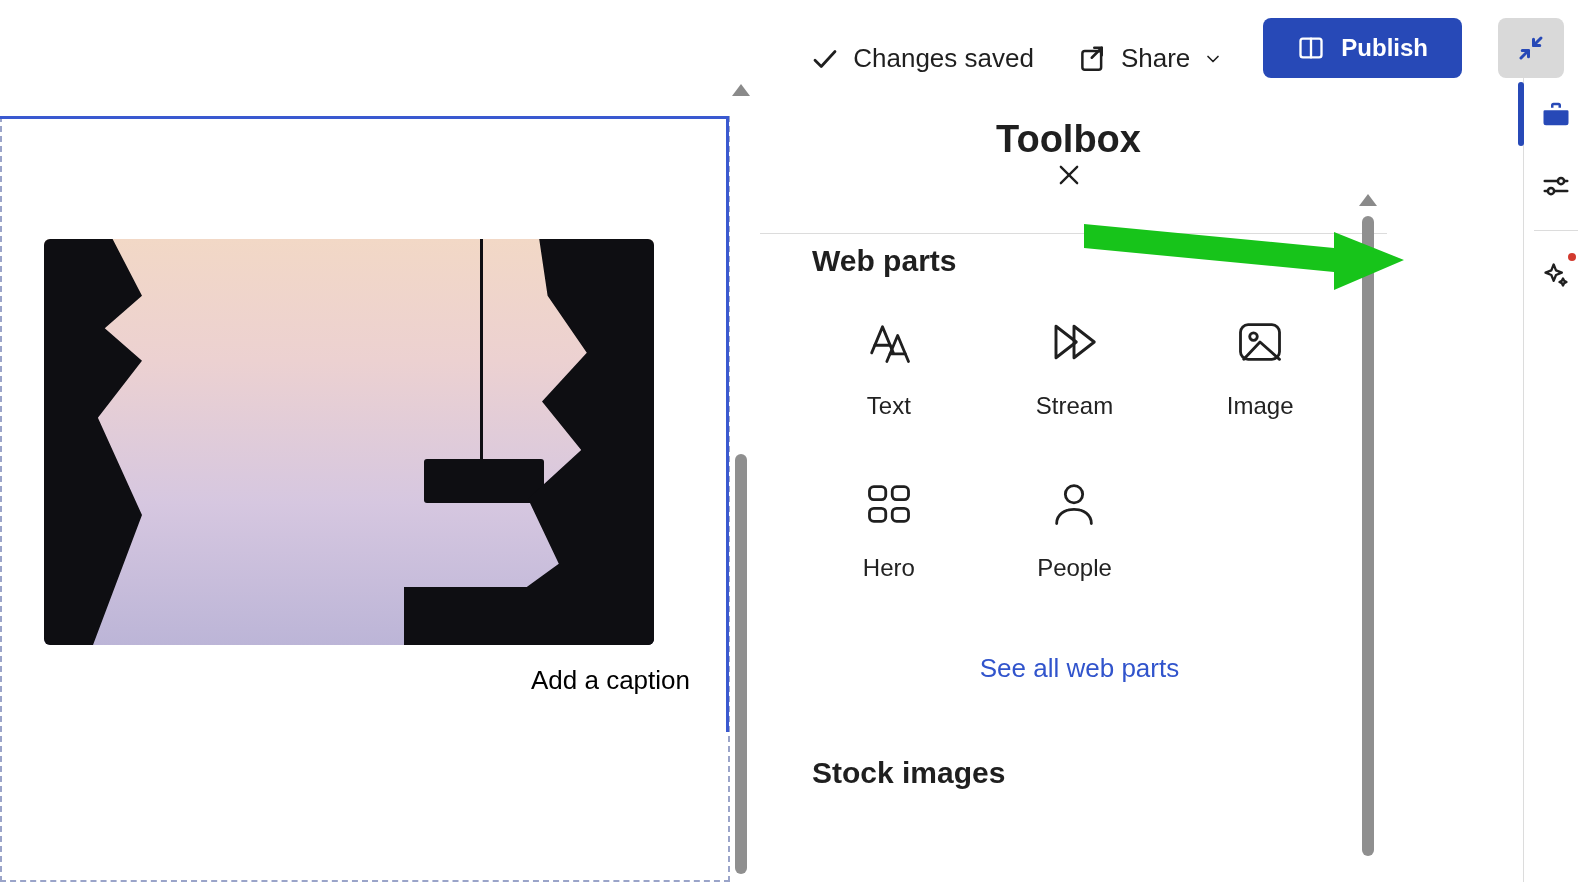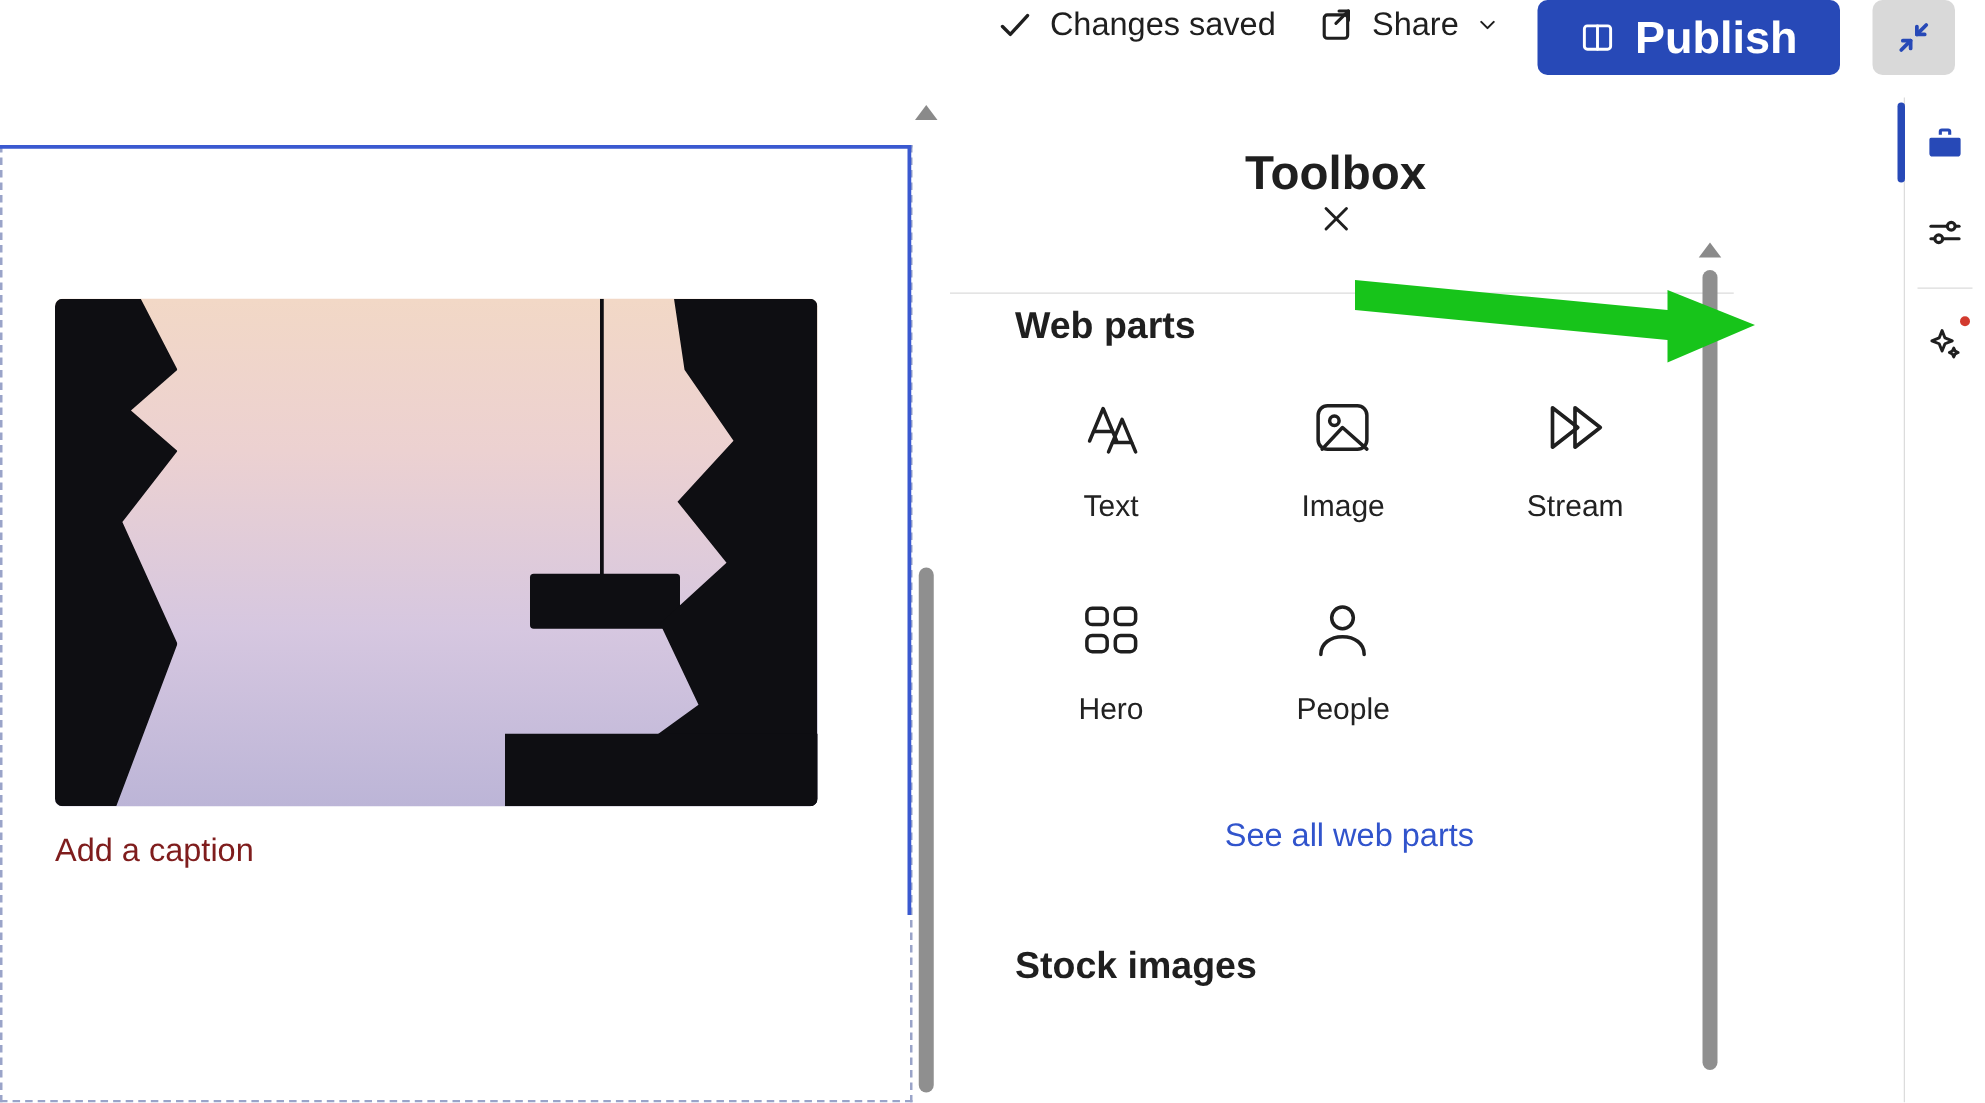--- a/index.html
+++ b/index.html
@@ -8,24 +8,24 @@
     --muted:#5a5a5a;
     --panel-bg:#ffffff;
     --border:#dcdcdc;
     --link:#3154cc;
     --btn-grey-bg:#d9d9d9;
   }
   html,body{margin:0;padding:0;height:100%;font-family:"Segoe UI",Arial,sans-serif;color:var(--text);background:#fff;}
   body{width:1588px;height:882px;overflow:hidden;position:relative;}
 
   
-  .cmdbar{position:absolute;top:0;left:0;right:0;height:78px;display:flex;align-items:flex-start;justify-content:flex-end;gap:26px;padding-right:24px;border-bottom:1px solid #fff;}
+  .cmdbar{position:absolute;top:0;left:0;right:0;height:78px;display:flex;align-items:flex-end;justify-content:flex-end;gap:36px;padding-right:24px;border-bottom:1px solid #fff;}
   .cmd-item{display:inline-flex;align-items:center;gap:13px;font-size:26px;color:var(--text);padding:4px 4px;cursor:pointer;}
   .cmd-item svg{stroke:var(--text);}
-  .btn-publish{background:var(--accent);color:#fff;border:none;border-radius:8px;height:60px;padding:0 34px;display:inline-flex;align-items:center;gap:16px;font-size:36px;font-weight:600;cursor:pointer;}
+  .btn-publish{background:var(--accent);color:#fff;border:none;border-radius:8px;height:60px;padding:0 34px;display:inline-flex;align-items:center;gap:16px;font-size:24px;font-weight:600;cursor:pointer;}
   .btn-collapse{width:66px;height:60px;border:none;border-radius:8px;background:var(--btn-grey-bg);display:inline-flex;align-items:center;justify-content:center;cursor:pointer;}
 
   
   .stage{position:absolute;left:0;top:78px;width:760px;bottom:0;}
   
   .section-outline{position:absolute;left:0;top:38px;width:726px;bottom:0;border:2px dashed #9aa4c9;}
   .wp-frame{position:absolute;left:0;top:38px;width:726px;height:auto;border:3px solid #3a59d0;border-left:none;border-bottom:none;padding-right:0;}
   .wp-inner{padding:120px 36px 36px 44px;}
 
   
@@ -34,21 +34,21 @@
   
   .t-left{left:0;top:0;width:98px;height:406px;clip-path:polygon(0 0,70% 0,100% 14%,62% 22%,100% 30%,55% 44%,100% 68%,50% 100%,0 100%);} 
   
   .cable{left:436px;top:0;width:3px;height:230px;}
   
   .load{left:380px;top:220px;width:120px;height:44px;border-radius:3px;}
   
   .t-right{right:0;top:0;width:140px;height:406px;clip-path:polygon(18% 0,100% 0,100% 100%,0 100%,0 88%,32% 80%,10% 64%,48% 52%,20% 40%,52% 28%,24% 14%);} 
   
   .platform{left:360px;bottom:0;width:260px;height:58px;}
-  .caption{font-size:26px;color:#7f1d1d;text-align:left;margin-top:20px;}
+  .caption{font-size:26px;color:#000000;text-align:right;margin-top:20px;}
 
   
   .canvas-scroll{position:absolute;left:732px;top:84px;width:18px;bottom:0;}
   .sc-arrow{width:0;height:0;margin:0 auto;border-left:9px solid transparent;border-right:9px solid transparent;}
   .sc-arrow.up{border-bottom:12px solid #8a8a8a;}
   .sc-thumb{position:absolute;left:3px;width:12px;border-radius:6px;background:#8f8f8f;}
 
   
   .panel{position:absolute;left:760px;top:78px;width:627px;bottom:0;background:var(--panel-bg);}
   .panel-header{display:flex;align-items:center;justify-content:space-between;padding:40px 46px 40px 36px;border-bottom:1px solid var(--border);flex-direction:column;}
@@ -157,37 +157,37 @@
               <line x1="11" y1="27" x2="25" y2="27"></line>
               <path d="M22 42 L32 18 L42 42"></path>
               <line x1="25" y1="35" x2="39" y2="35"></line>
             </svg>
         </span>
         <span class="tile-label">Text</span>
       </div>
 
       <div class="tile">
         <span class="ico">
+          <svg width="54" height="54" viewBox="0 0 48 48" fill="none" stroke="#1f1f1f" stroke-width="2.6" stroke-linecap="round" stroke-linejoin="round">
+              <path d="M8 10 L26 24 L8 38 Z"></path>
+              <path d="M24 10 L42 24 L24 38 Z"></path>
+            </svg>
+        </span>
+        <span class="tile-label">Stream</span>
+      </div>
+
+      <div class="tile">
+        <span class="ico">
           <svg width="52" height="52" viewBox="0 0 48 48" fill="none" stroke="#1f1f1f" stroke-width="2.6" stroke-linecap="round" stroke-linejoin="round">
               <rect x="6" y="8" width="36" height="32" rx="7"></rect>
               <circle cx="18" cy="19" r="3.5"></circle>
               <path d="M9 40 L24 24 L42 40"></path>
             </svg>
         </span>
         <span class="tile-label">Image</span>
-      </div>
-
-      <div class="tile">
-        <span class="ico">
-          <svg width="54" height="54" viewBox="0 0 48 48" fill="none" stroke="#1f1f1f" stroke-width="2.6" stroke-linecap="round" stroke-linejoin="round">
-              <path d="M8 10 L26 24 L8 38 Z"></path>
-              <path d="M24 10 L42 24 L24 38 Z"></path>
-            </svg>
-        </span>
-        <span class="tile-label">Stream</span>
       </div>
 
 
       <div class="tile">
         <span class="ico">
           <svg width="52" height="52" viewBox="0 0 48 48" fill="none" stroke="#1f1f1f" stroke-width="2.6" stroke-linecap="round" stroke-linejoin="round">
               <rect x="6" y="8" width="15" height="12" rx="4"></rect>
               <rect x="27" y="8" width="15" height="12" rx="4"></rect>
               <rect x="6" y="28" width="15" height="12" rx="4"></rect>
               <rect x="27" y="28" width="15" height="12" rx="4"></rect>

